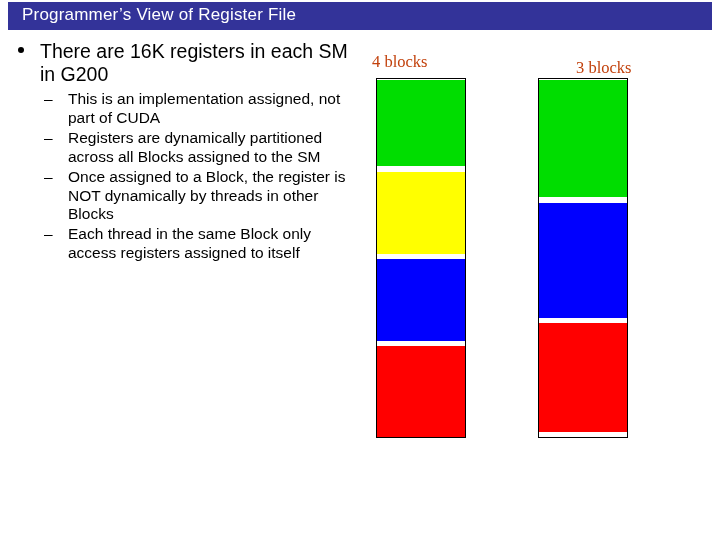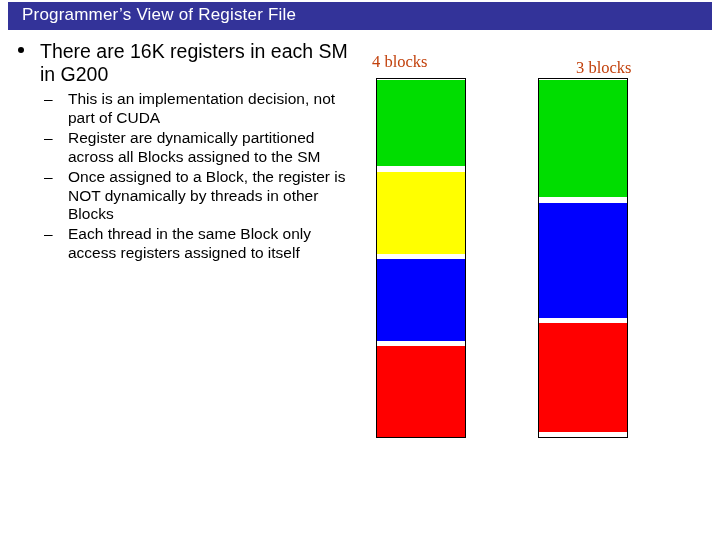--- a/index.html
+++ b/index.html
@@ -114,26 +114,26 @@
 
     <div class="bullet-l1">
       <span class="dot"></span>
       <span>There are 16K registers in each SM in G200</span>
     </div>
 
     <div class="sub-list">
 
       <div class="bullet-l2">
         <span class="dash">–</span>
-        <span>This is an implementation decision, not part of CUDA</span>
+        <span>This is an implementation assigned, not part of CUDA</span>
       </div>
 
       <div class="bullet-l2">
         <span class="dash">–</span>
-        <span>Register are dynamically partitioned across all Blocks assigned to the SM</span>
+        <span>Registers are dynamically partitioned across all Blocks assigned to the SM</span>
       </div>
 
       <div class="bullet-l2">
         <span class="dash">–</span>
         <span>Once assigned to a Block, the register is NOT dynamically by threads in other Blocks</span>
       </div>
 
       <div class="bullet-l2">
         <span class="dash">–</span>
         <span>Each thread in the same Block only access registers assigned to itself</span>

